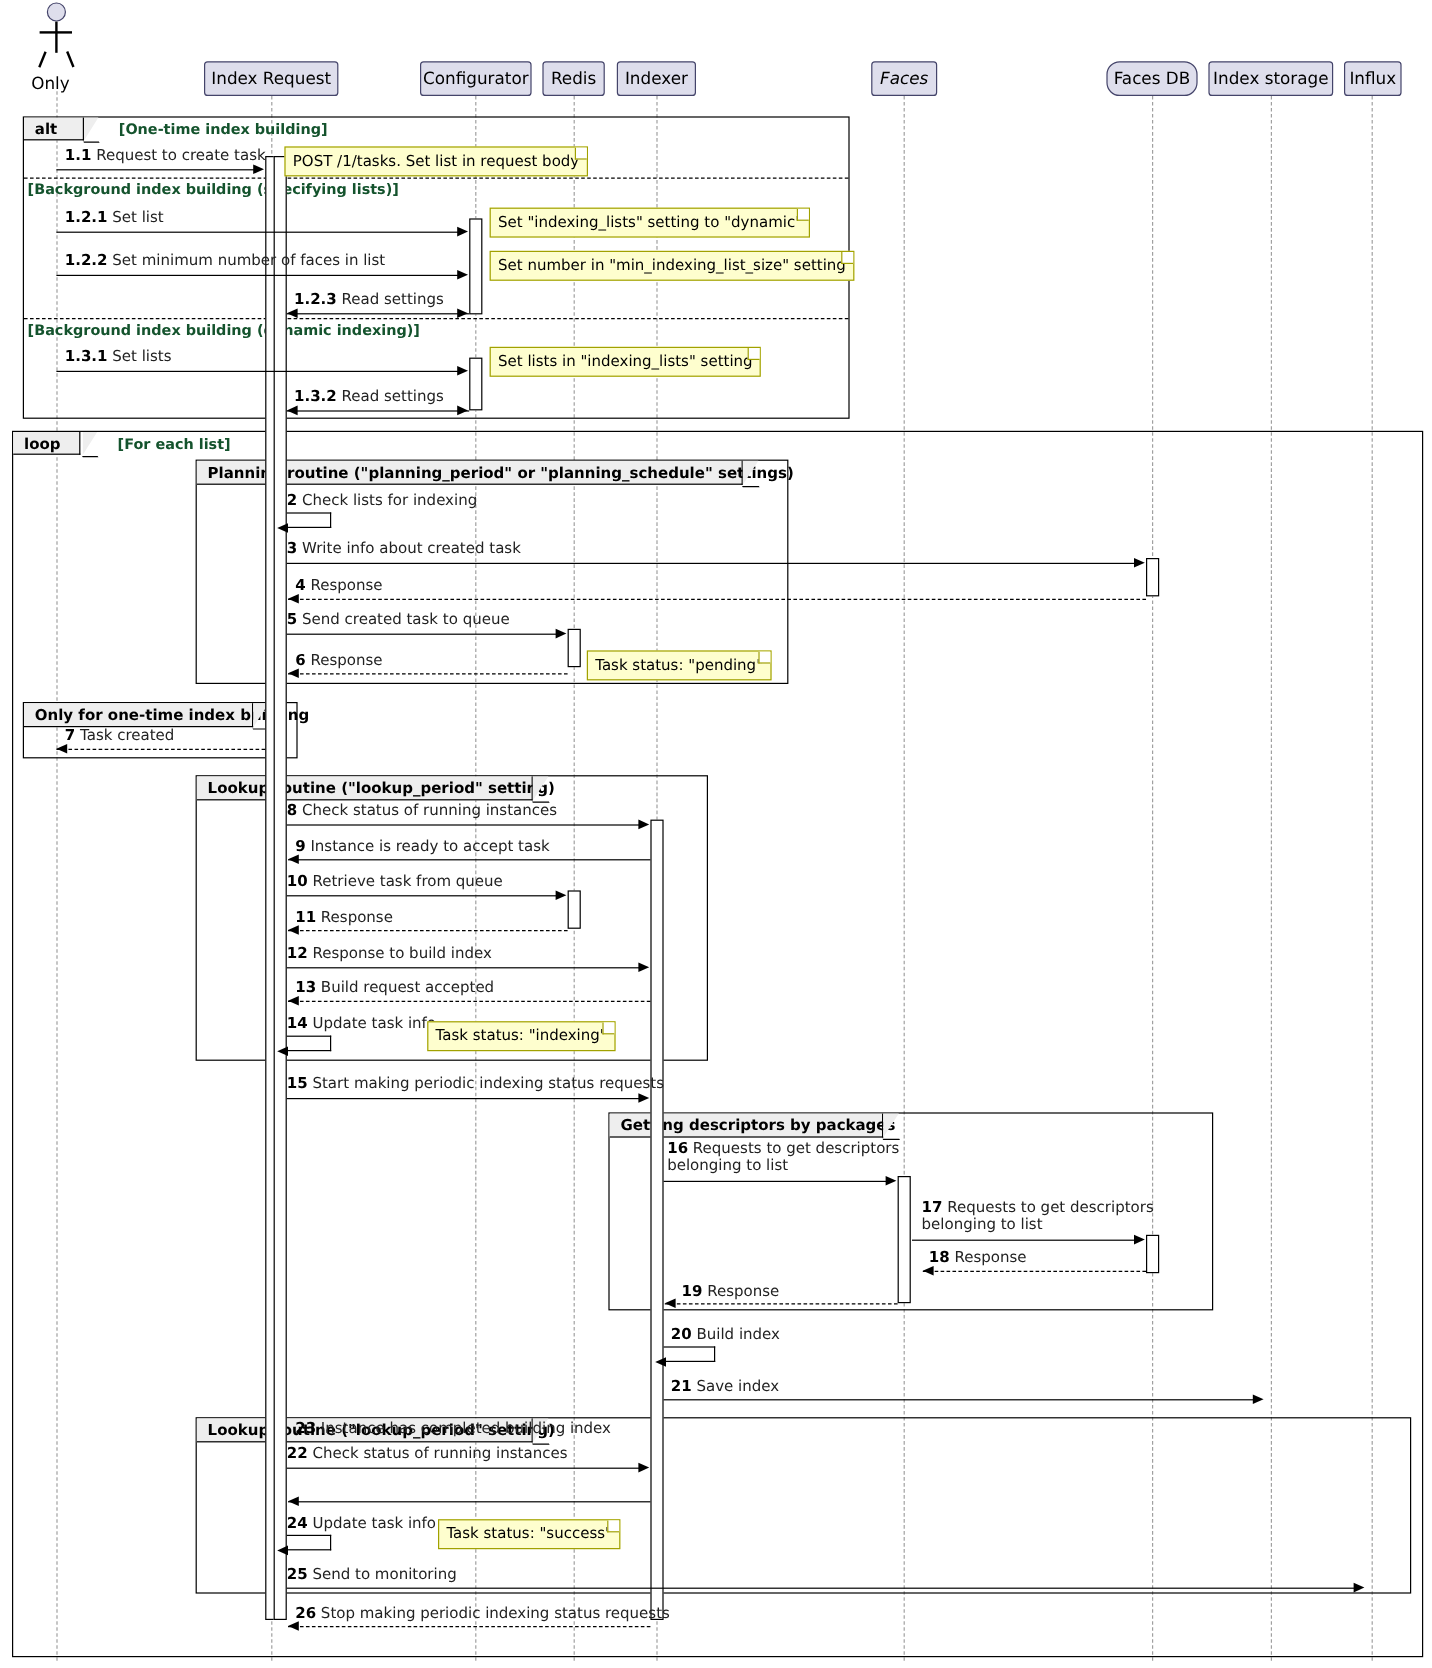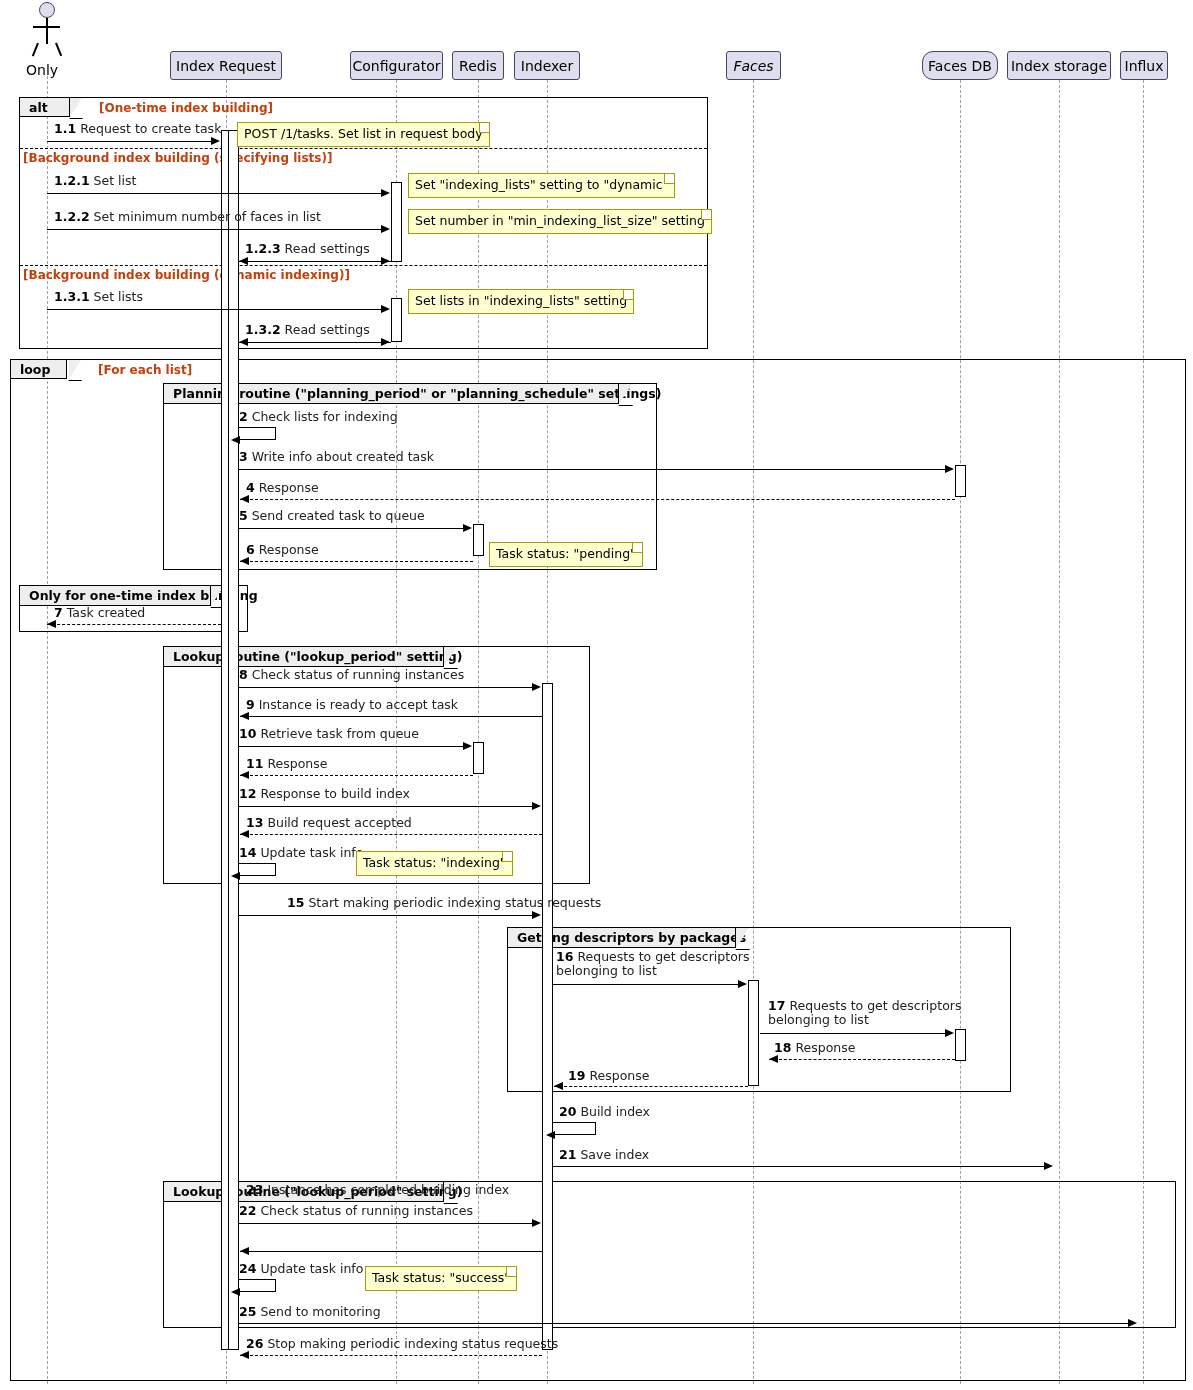--- a/index.html
+++ b/index.html
@@ -24,21 +24,21 @@
   .msg-label .num{font-weight:bold;color:#000;}
   .note{position:absolute;background:#FEFECE;border:1px solid #A1A100;font-size:12.5px;color:#000;
     padding:3px 6px;box-sizing:border-box;line-height:1.2;white-space:nowrap;}
   .note:after{content:"";position:absolute;top:0;right:0;width:9px;height:9px;
     background:#fff;border-left:1px solid #A1A100;border-bottom:1px solid #A1A100;}
   .frame{position:absolute;border:1.5px solid #000;box-sizing:border-box;background:transparent;}
   .frame-tab{position:absolute;background:#EEEEEE;border:1px solid #000;border-top:none;border-left:none;
     box-sizing:border-box;font-size:12.5px;font-weight:bold;color:#000;
     display:flex;align-items:center;padding:0 7px 0 9px;white-space:nowrap;}
   .tab-notch{position:absolute;width:0;height:0;}
-  .frame-cond{position:absolute;font-size:12px;font-weight:bold;color:#c2410c;white-space:nowrap;}
+  .frame-cond{position:absolute;font-size:12px;font-weight:bold;color:#14532d;white-space:nowrap;}
   .divider{position:absolute;height:0;border-top:1px dashed #000;}
   .selfloop{position:absolute;border:1px solid #000;border-left:none;box-sizing:border-box;background:transparent;}
 </style>
 </head>
 <body>
 
 <div id="diagram">
 
   <div class="actor-head" style="left:39px;top:2px;"></div>
   <div class="actor-line" style="left:46px;top:18px;width:1.5px;height:26px;"></div>
@@ -194,21 +194,21 @@
   <div class="arrow-r" style="left:532px;top:802px;"></div>
 
   <div class="msg-label" style="left:246px;top:816px;"><span class="num">13</span> <span>Build request accepted</span></div>
   <div class="msg-line dashed" style="left:240px;top:834px;width:302px;"></div>
   <div class="arrow-l" style="left:240px;top:830px;"></div>
 
   <div class="msg-label" style="left:239px;top:846px;"><span class="num">14</span> <span>Update task info</span></div>
   <div class="selfloop" style="left:239px;top:863px;width:37px;height:13px;"></div>
   <div class="arrow-l" style="left:231px;top:872px;"></div>
 
-  <div class="msg-label" style="left:239px;top:896px;margin-left:48px;"><span class="num">15</span> <span>Start making periodic indexing status requests</span></div>
+  <div class="msg-label" style="left:239px;top:896px;"><span class="num">15</span> <span>Start making periodic indexing status requests</span></div>
   <div class="msg-line" style="left:239px;top:915px;width:294px;"></div>
   <div class="arrow-r" style="left:532px;top:911px;"></div>
 
   <div class="msg-label" style="left:556px;top:950px;"><span class="num">16</span> <span>Requests to get descriptors<br>belonging to list</span></div>
   <div class="msg-line" style="left:553px;top:984px;width:186px;"></div>
   <div class="arrow-r" style="left:738px;top:980px;"></div>
 
   <div class="msg-label" style="left:768px;top:999px;"><span class="num">17</span> <span>Requests to get descriptors<br>belonging to list</span></div>
   <div class="msg-line" style="left:760px;top:1033px;width:186px;"></div>
   <div class="arrow-r" style="left:945px;top:1029px;"></div>

